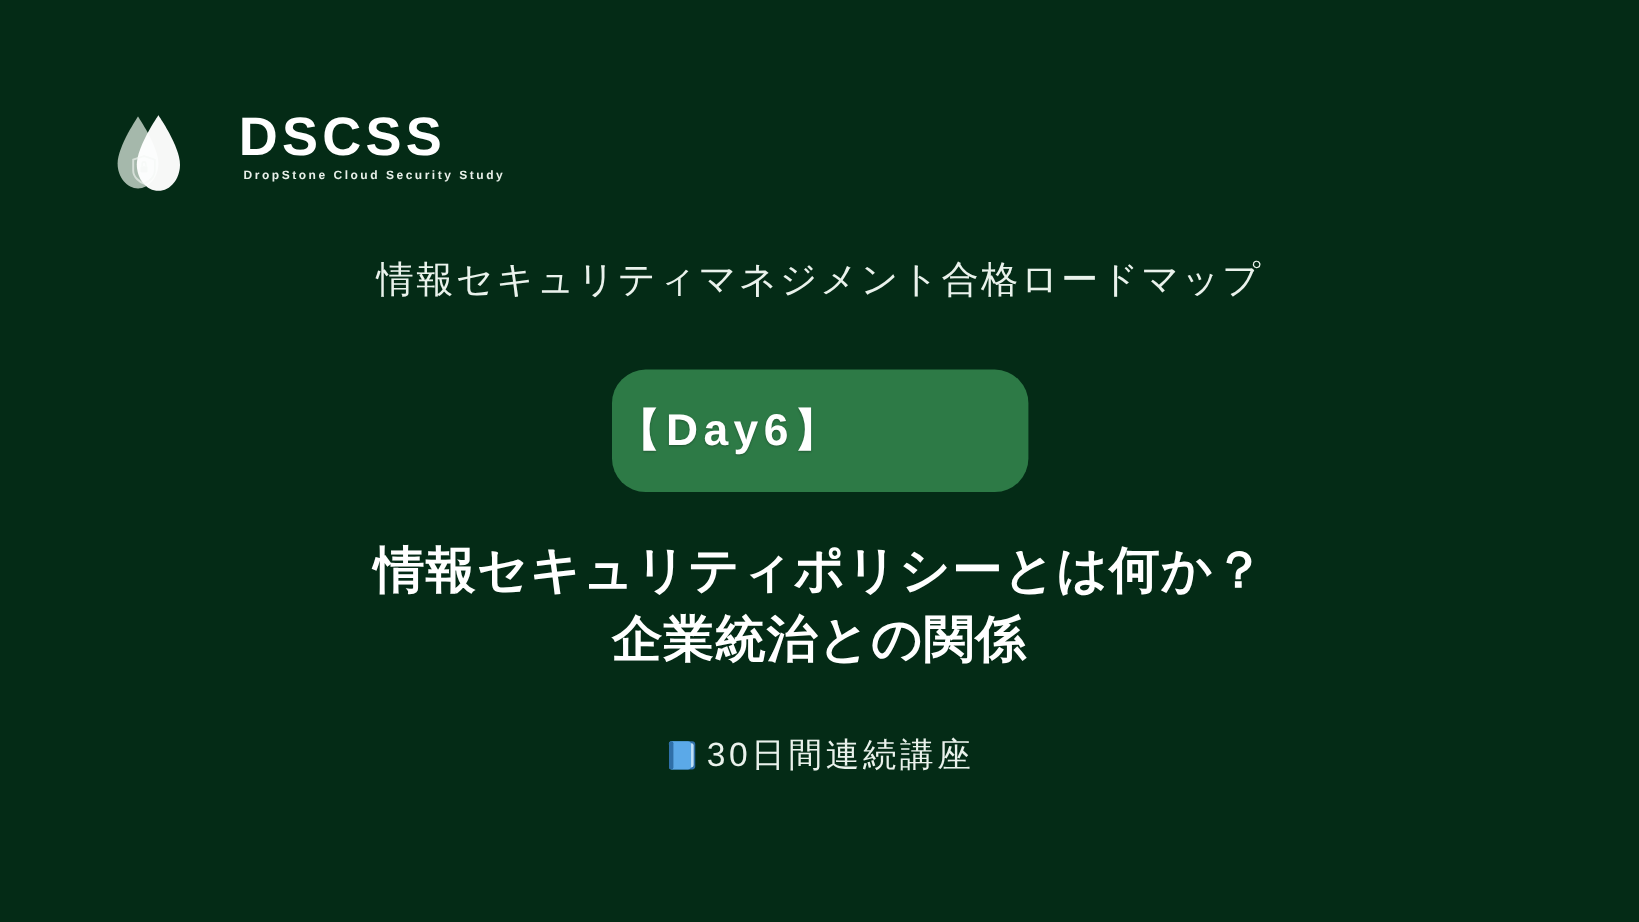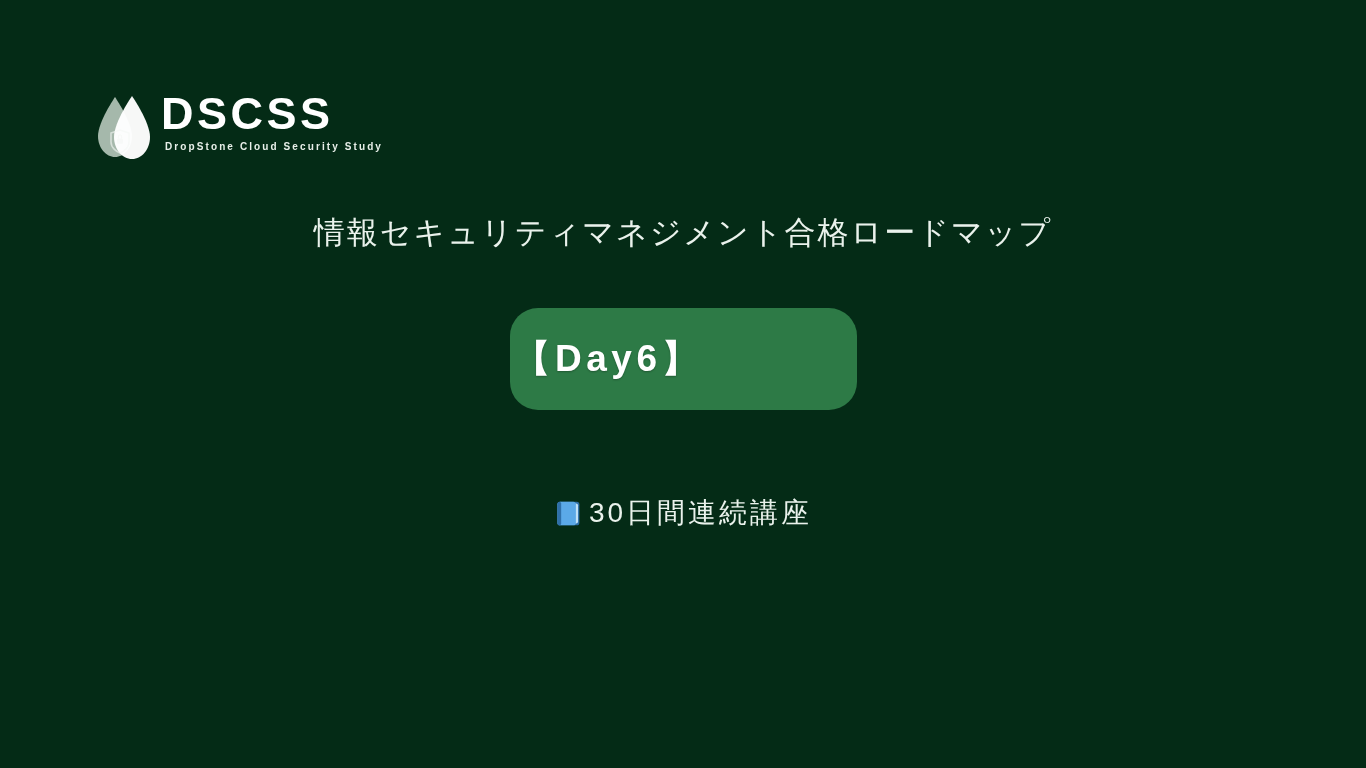--- a/index.html
+++ b/index.html
@@ -24,20 +24,21 @@
     box-sizing: border-box;
   }
 
   
   .logo-block {
     position: absolute;
     left: 93px;
     top: 88px;
     display: flex;
     align-items: flex-start;
+    gap: 38px;
   }
   .logo-mark {
     width: 62px;
     height: 72px;
     flex: 0 0 auto;
     margin-top: 4px;
   }
   .logo-text-wrap {
     display: flex;
     flex-direction: column;
@@ -167,20 +168,22 @@
 
   <div class="center-col">
 
     <div class="series-subtitle">情報セキュリティマネジメント合格ロードマップ</div>
 
     <div class="day-badge">
       <span class="day-badge-label">【Day6】</span>
     </div>
 
     <div class="main-title">
+      <span class="tline">情報セキュリティポリシーとは何か？</span>
+      <span class="tline">企業統治との関係</span>
     </div>
 
     <div class="footer-note">
       <svg class="footer-icon" viewBox="0 0 32 32" xmlns="http://www.w3.org/2000/svg">
         <rect x="4" y="3" width="25" height="27" rx="3" fill="#2F6FA8"></rect>
         <rect x="7.5" y="5" width="20" height="23" rx="2.2" fill="#BFE0F7"></rect>
         <rect x="4" y="3" width="21" height="27" rx="3" fill="#5BA9E8"></rect>
         <rect x="4" y="3" width="4.2" height="27" rx="2.1" fill="#2F6FA8"></rect>
       </svg>
       <span>30日間連続講座</span>

